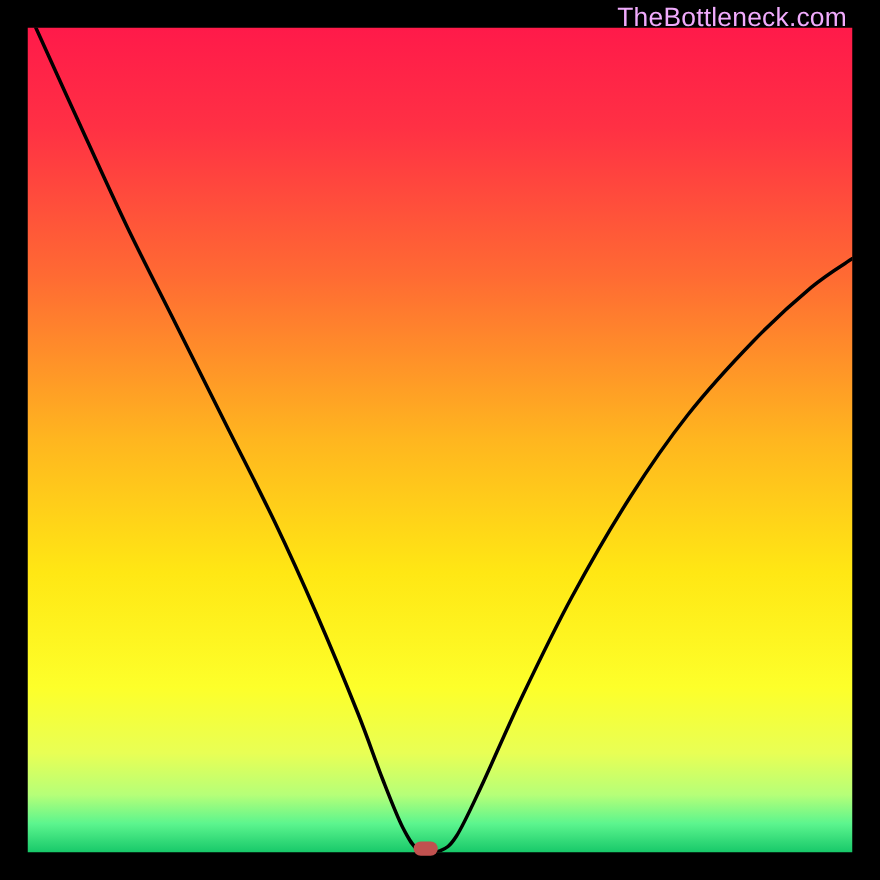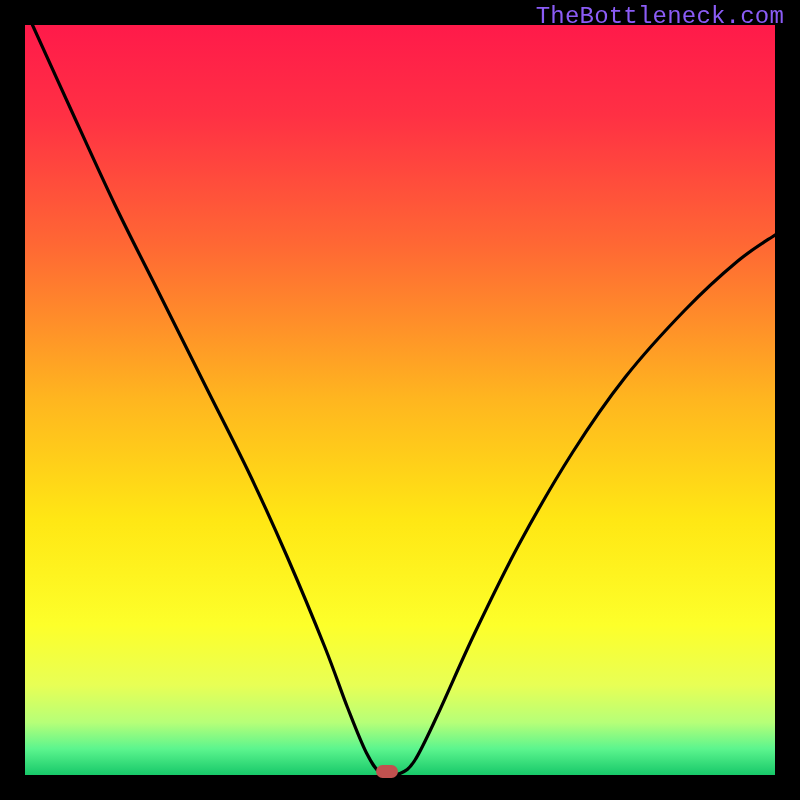--- a/index.html
+++ b/index.html
@@ -22,26 +22,26 @@
   .plot {
     position: absolute;
     left: 0;
     top: 0;
     width: 750px;
     height: 750px;
   }
   .watermark {
     position: absolute;
     top: 3px;
-    right: 16px;
-    color: #8b5cf6;
+    right: 30px;
+    color: #f0abfc;
     font-size: 24px;
     font-weight: 500;
     letter-spacing: 0.2px;
-    font-family: Liberation Mono, monospace;
+    font-family: Liberation Sans, sans-serif;
   }
   .marker {
     position: absolute;
     width: 22px;
     height: 13px;
     background: #c1514f;
     border-radius: 7px;
   }
   svg.curve {
     position: absolute;

